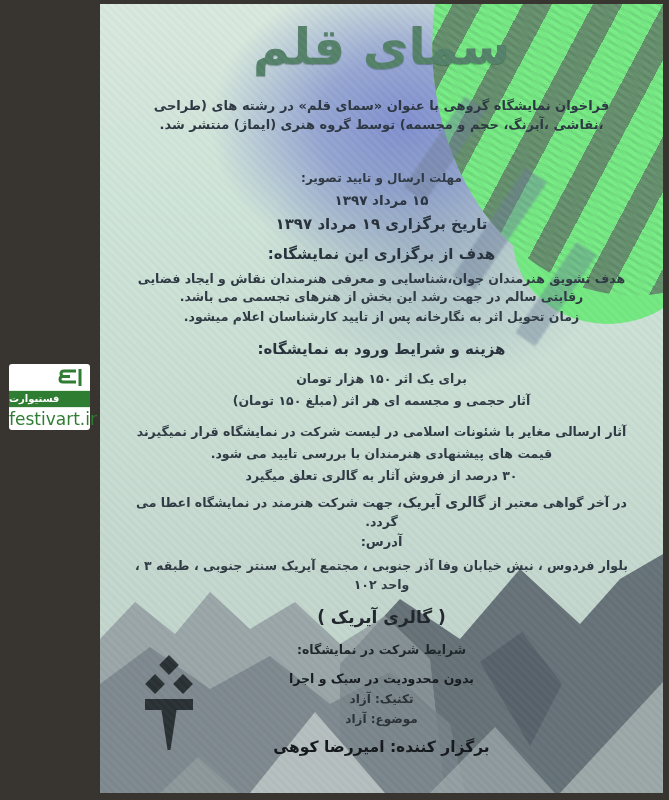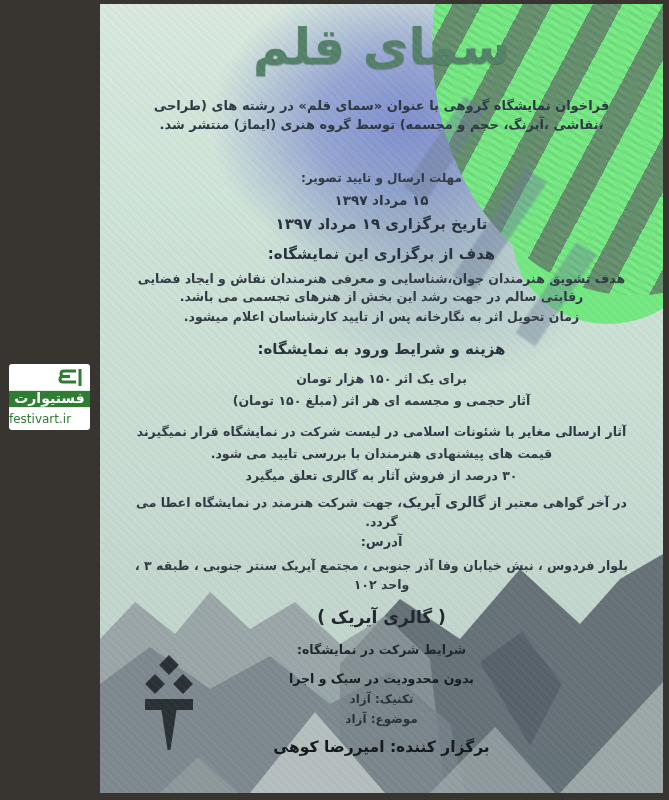--- a/index.html
+++ b/index.html
@@ -98,23 +98,23 @@
   
   .fw{
     position:absolute;left:9px;top:364px;width:81px;height:66px;
     background:#ffffff;border-radius:3px;
     display:flex;flex-direction:column;align-items:stretch;
   }
   .fw-glyph{height:24px;display:flex;justify-content:flex-end;padding:3px 6px 0 0;}
   .fw-banner{
     height:16px;background:#2e7d32;color:#fff;
     border-top:1px solid rgba(255,255,255,.85);border-bottom:1px solid rgba(255,255,255,.85);
-    font-size:14px;font-weight:bold;text-align:center;line-height:15px;direction:rtl;
+    font-size:10px;font-weight:bold;text-align:left;line-height:15px;direction:rtl;
   }
-  .fw-url{flex:1;color:#2e7d32;font-size:12px;line-height:22px;}
+  .fw-url{flex:1;color:#2e7d32;font-size:17px;line-height:22px;}
 </style>
 </head>
 <body>
 
 <div class="frame"></div>
 
 <div class="poster">
 
   <div class="blob-blue"></div>
   <div class="blob-blue2"></div>

